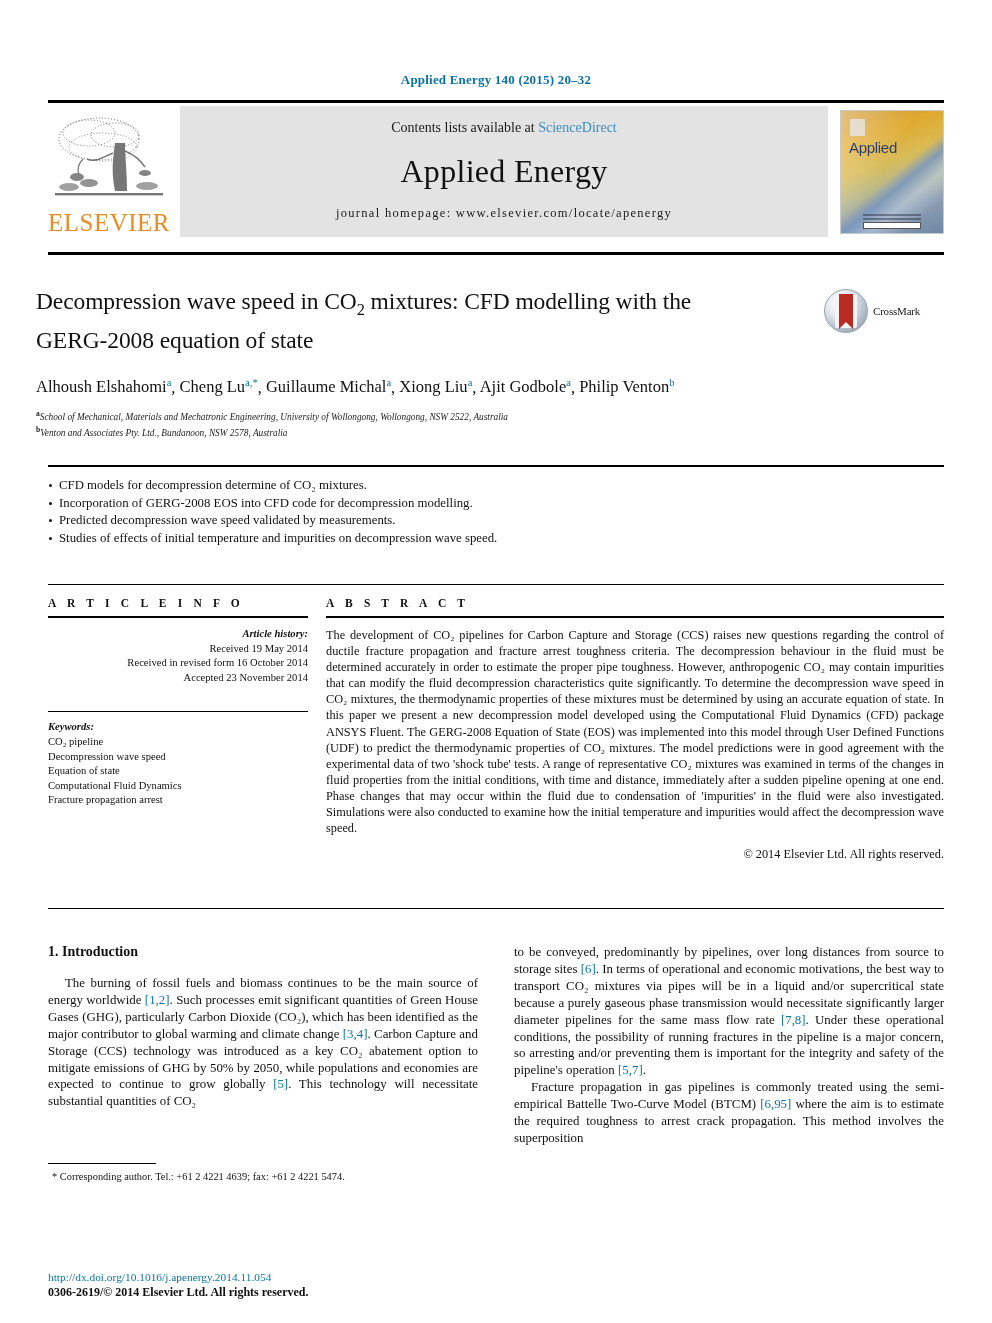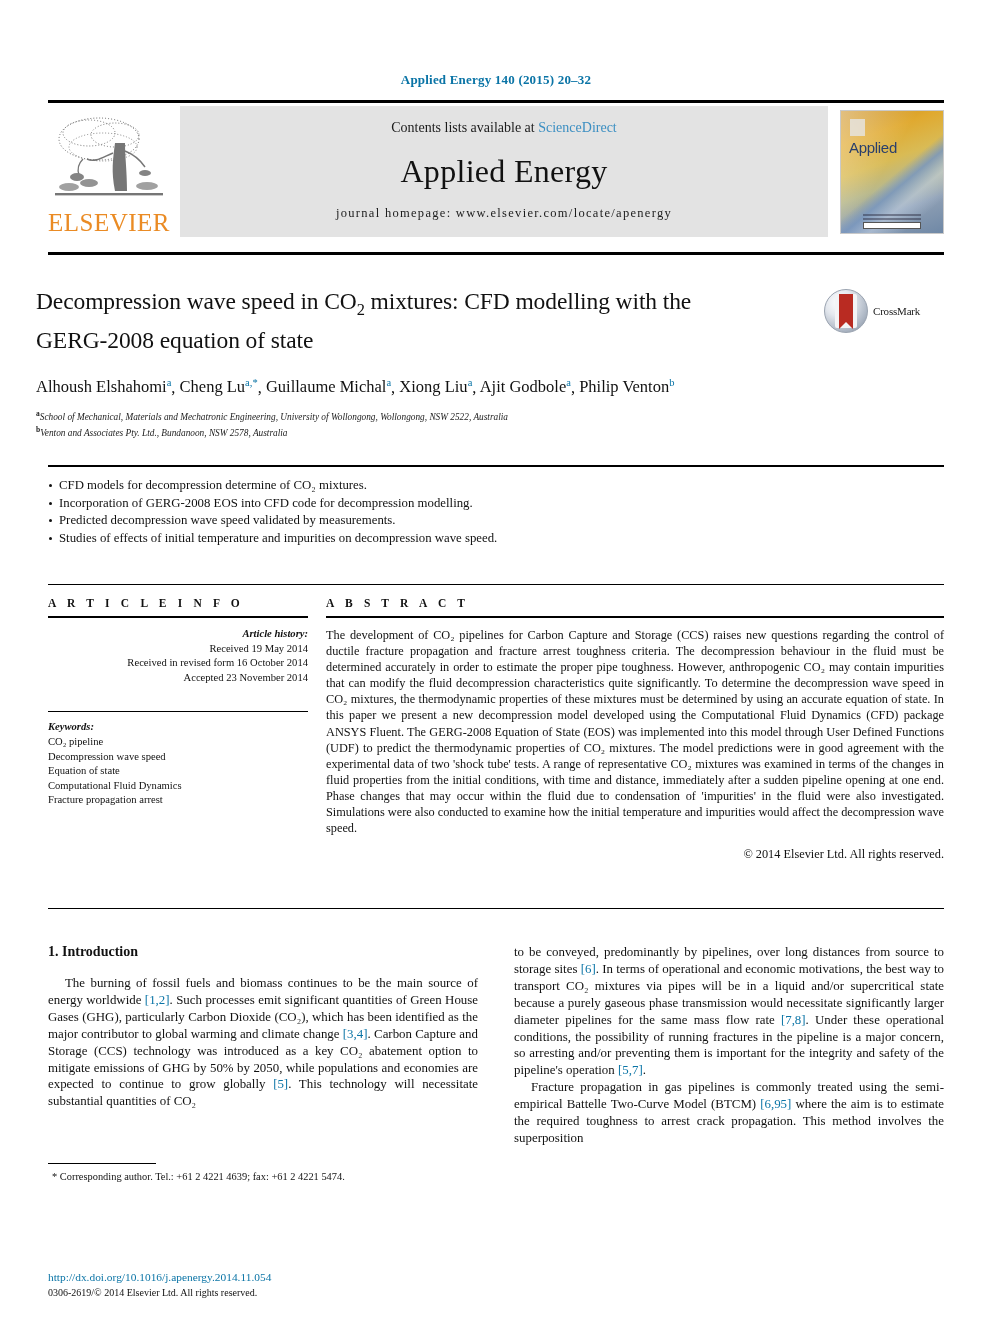--- a/index.html
+++ b/index.html
@@ -387,22 +387,22 @@
     top: 1256px;
     width: 500px;
     margin-top: 14px;
   }
   .doi {
     font-size: 11.4px;
     color: #0a74a6;
     line-height: 15px;
   }
   .issn {
-    font-size: 10px;
-    font-weight: normal;
+    font-size: 12px;
+    font-weight: bold;
     color: #111;
     line-height: 15px;
   }
 </style>
 </head>
 <body>
 
 <div class="page">
 
   <div class="running-head">Applied Energy 140 (2015) 20–32</div>

